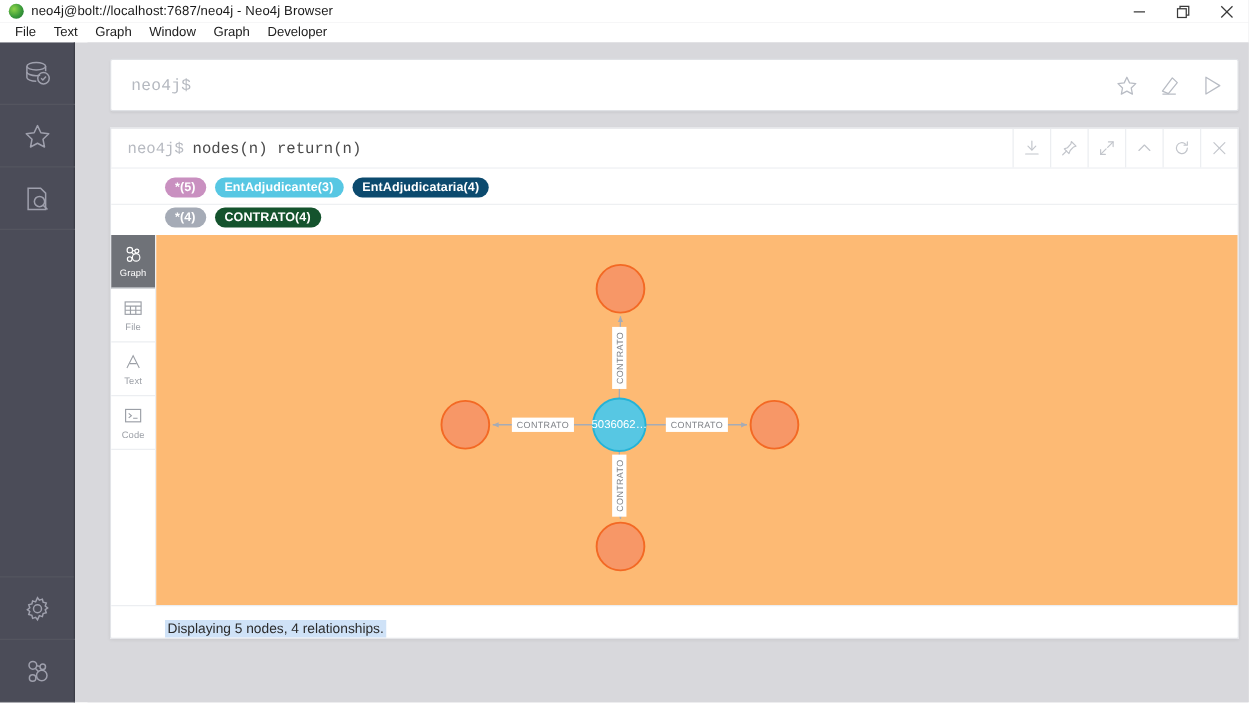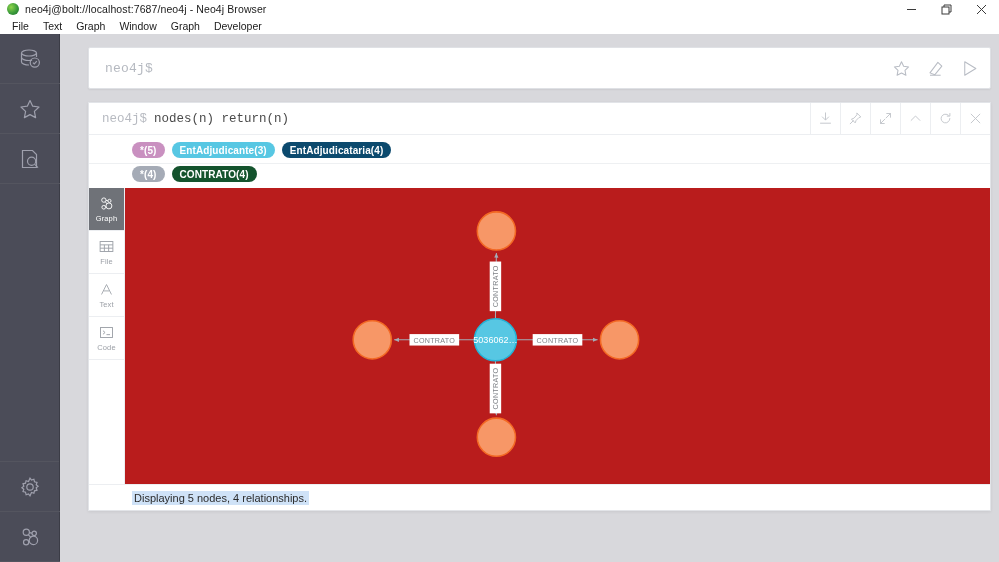--- a/index.html
+++ b/index.html
@@ -115,27 +115,27 @@
     display: flex; flex-direction: column;
   }
   .vt {
     height: 43px; display: flex; flex-direction: column; align-items: center; justify-content: center;
     border-bottom: 1px solid #eceef1; color: #9b9fa6; gap: 2px;
   }
   .vt.active { background: #6f7278; color: #ffffff; }
   .vt-label { font-size: 7.5px; letter-spacing: .1px; }
   .vt svg { display: block; }
 
-  .canvas { position: relative; flex: 1 1 auto; background: #b91c1c; overflow: hidden; }
+  .canvas { position: relative; flex: 1 1 auto; background: #fdba74; overflow: hidden; }
   .canvas svg.graph { position: absolute; left: 0; top: 0; width: 100%; height: 100%; }
 
   
   .statusbar {
     height: 26px; flex: none; border-top: 1px solid #eceef1; background: #fff;
-    display: flex; align-items: center; padding-left: 43px;
+    display: flex; align-items: flex-end; padding-left: 43px;
   }
   .status-text {
     font-size: 11px; color: #2b2b2b; background: #cfe2f7; padding: 1px 2px;
   }
 
   .node-label { font-family: "Liberation Sans", sans-serif; font-size: 9.5px; fill: #ffffff; }
   .rel-label { font-family: "Liberation Sans", sans-serif; font-size: 7.5px; fill: #7f8287; letter-spacing: .3px; }
 </style>
 </head>
 <body>

